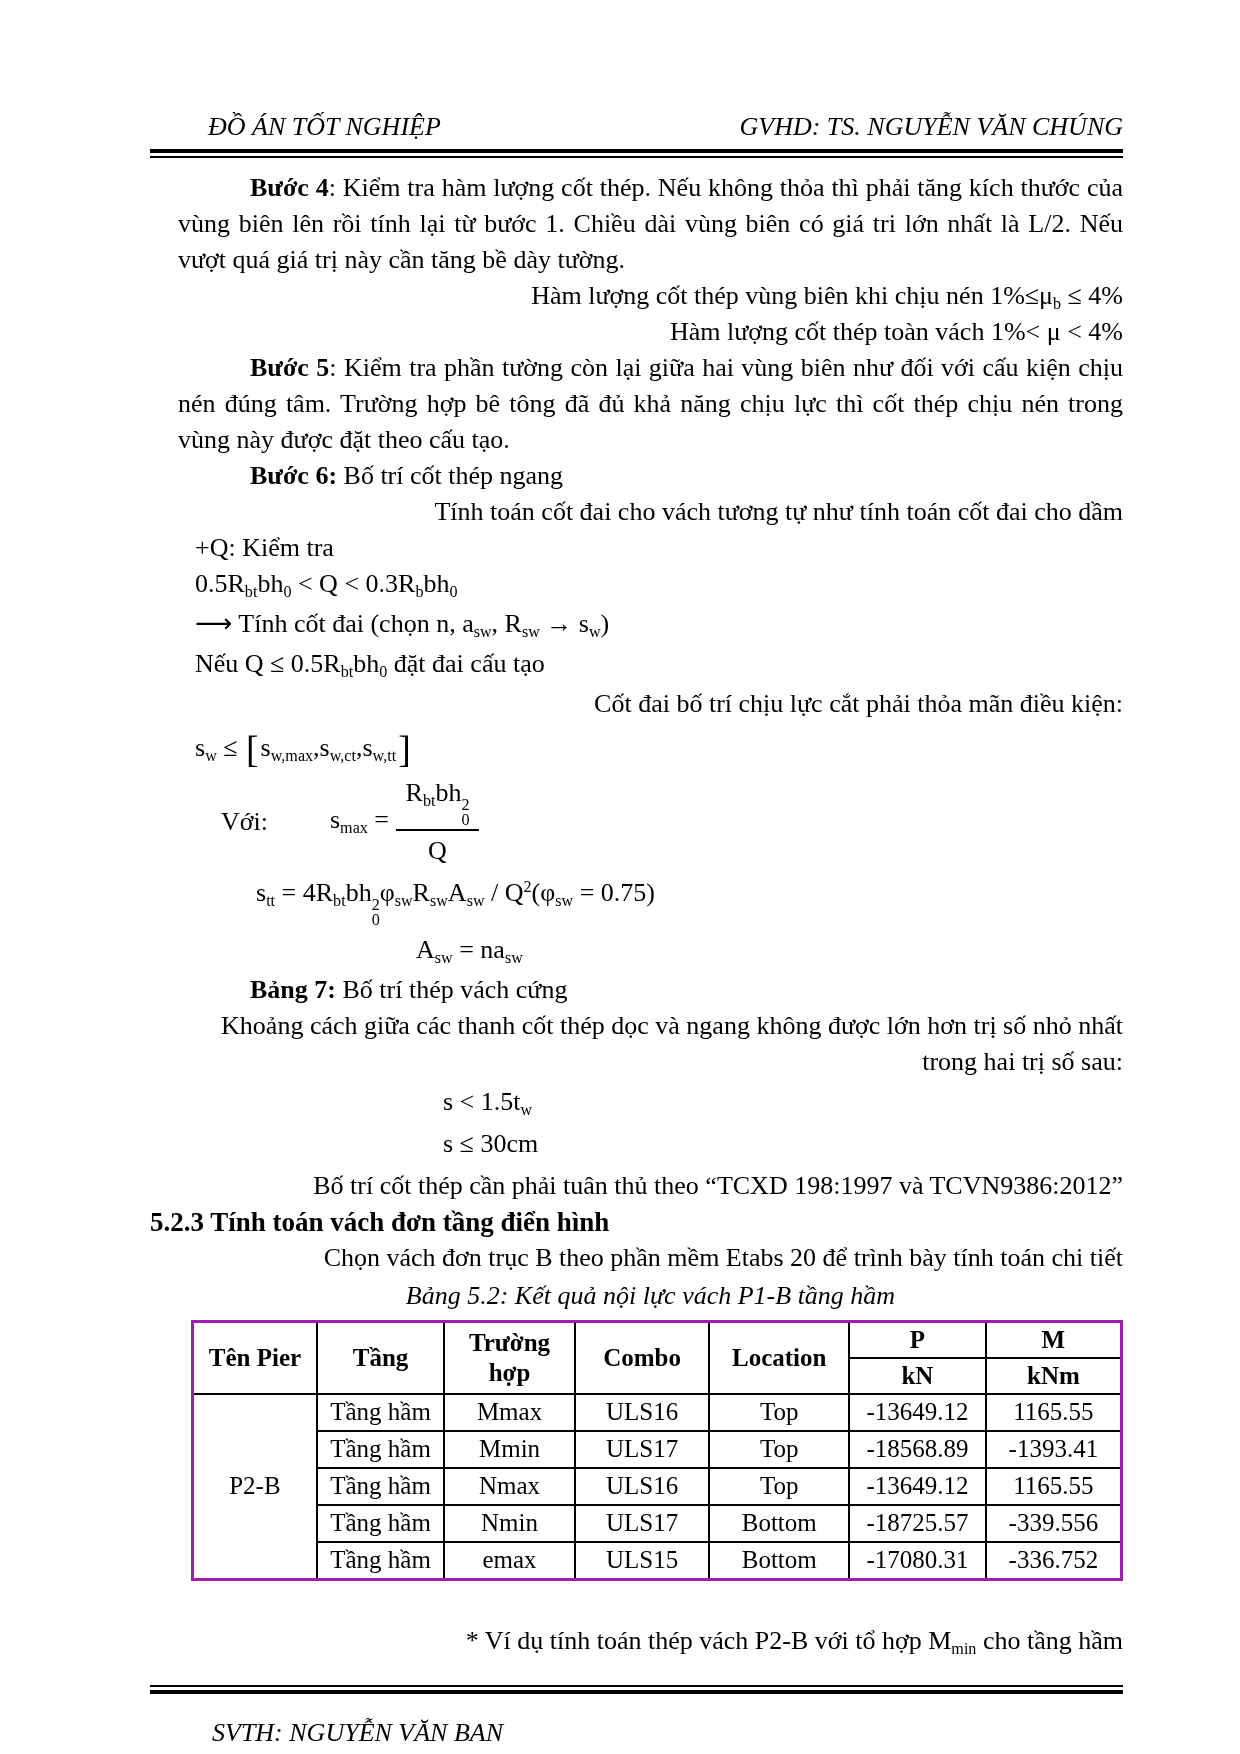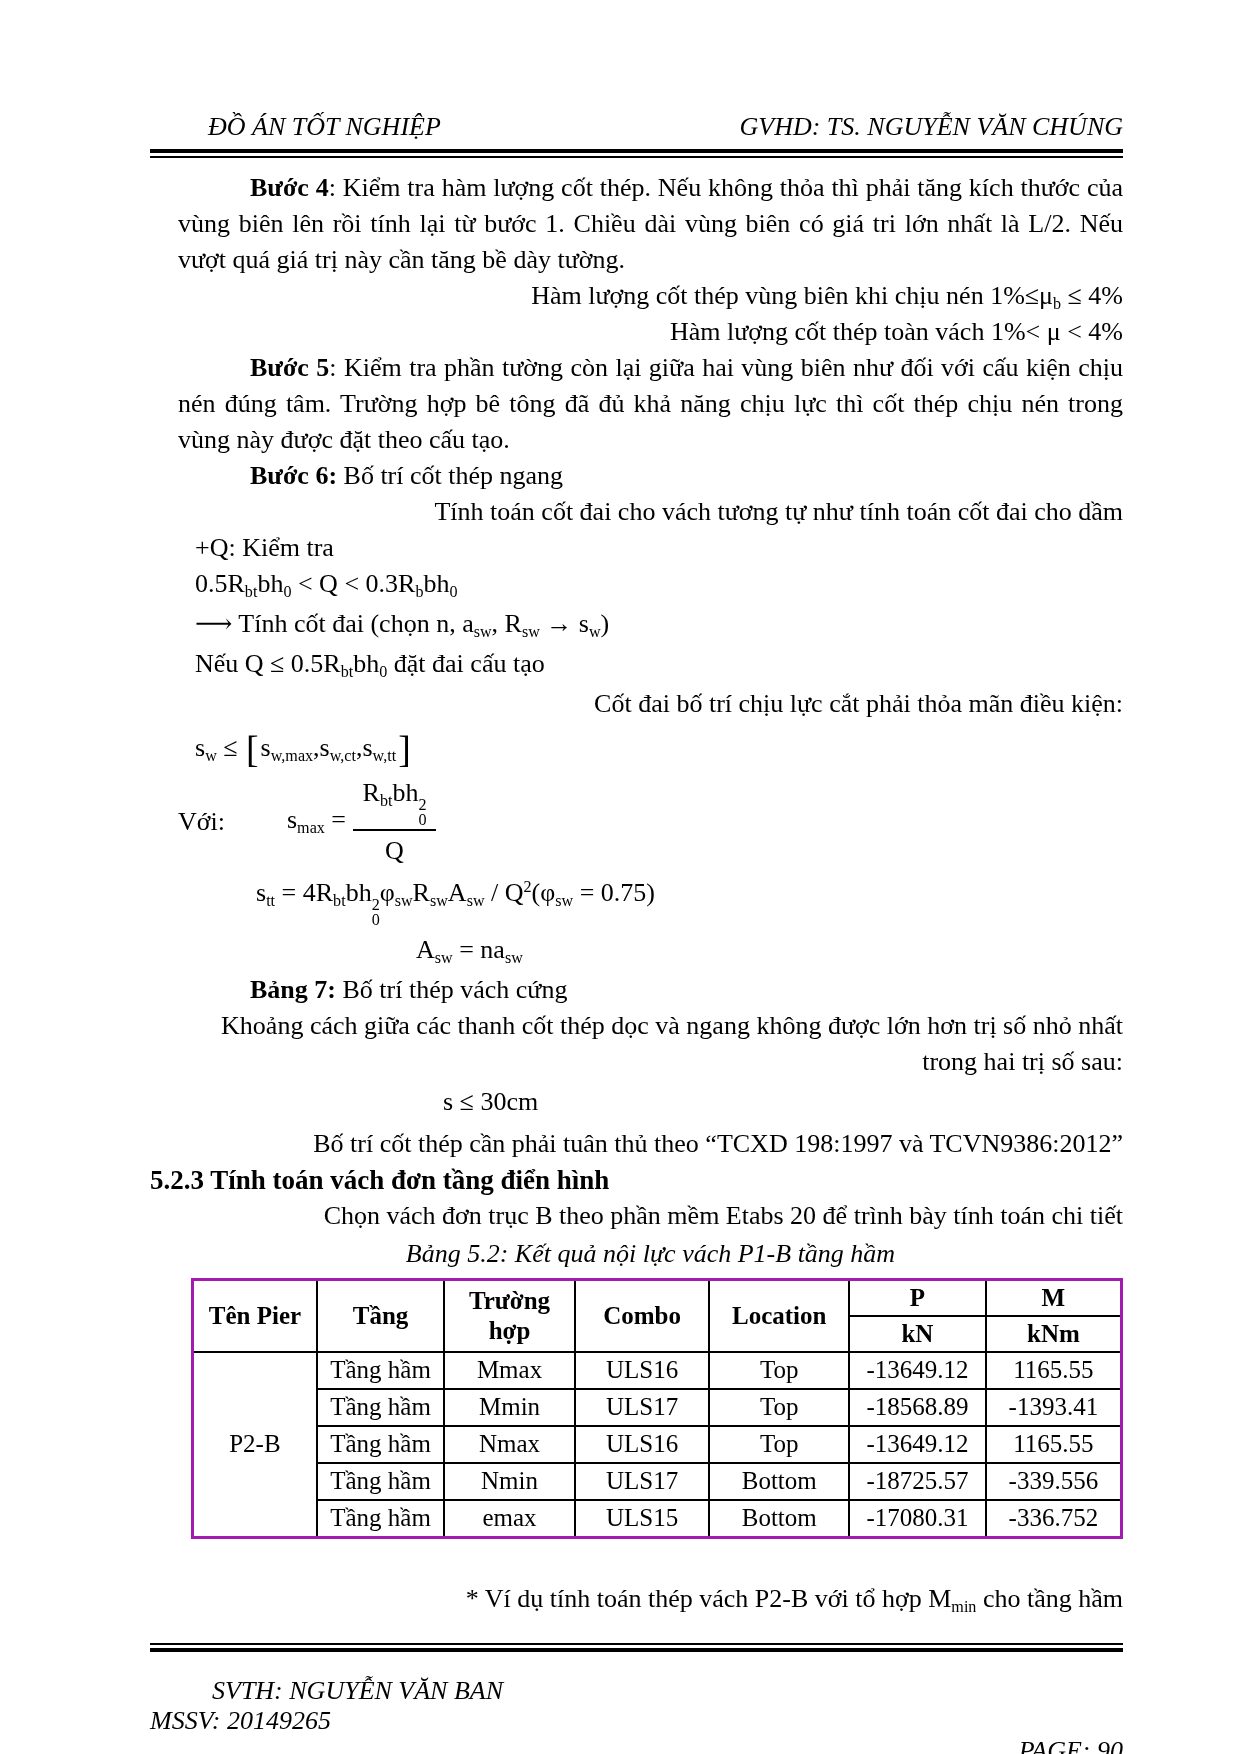--- a/index.html
+++ b/index.html
@@ -20,37 +20,37 @@
   
   .doc-header{display:flex;justify-content:space-between;font-style:italic;line-height:30px;}
   .doc-header .h-left{padding-left:58px;}
   .rule-double{height:3px;border-top:4px solid #000;border-bottom:2px solid #000;margin-top:7px;}
   .rule-double-footer{height:3px;border-top:2px solid #000;border-bottom:4px solid #000;margin-top:26px;}
   .doc-footer{display:flex;font-style:italic;margin-top:24px;line-height:30px;flex-direction:column;}
   .doc-footer .f-left{margin-left:62px;width:365px;}
   .doc-footer .f-mid{flex:1;}
   .doc-footer .f-right{text-align:right;}
   
-  .content{margin-left:28px;width:945px;}
+  .content{margin-left:28px;width:945px;font-family:Liberation Serif, serif;}
   p{margin:0;}
   .just{text-align:justify;}
   .ind-step{text-indent:72px;}
   .ind-40{text-indent:40px;text-align:right;}
   .ind-17{text-indent:17px;}
   b{font-weight:bold;}
   sub{font-size:0.62em;vertical-align:-0.3em;line-height:0;}
   sup{font-size:0.62em;vertical-align:0.55em;line-height:0;}
   .ss{display:inline-flex;flex-direction:column;font-size:0.62em;line-height:0.95em;vertical-align:-0.55em;text-align:left;}
   .bigbr{font-size:1.45em;vertical-align:-0.15em;padding:0 2px;font-weight:400;}
   .frac{display:inline-block;text-align:center;vertical-align:middle;}
   .frac .num{display:block;border-bottom:2px solid #000;padding:0 10px 2px;}
   .frac .den{display:block;padding-top:2px;}
   .fm{margin-top:0;margin-bottom:4px;}
   .fm-smax{display:flex;align-items:center;margin:8px 0 6px;min-height:92px;}
-  .fm-smax .lbl{}
+  .fm-smax .lbl{margin-left:43px;}
   .fm-smax .fx{margin-left:62px;}
   .fm-stt{margin:6px 0 4px 78px;}
   .fm-asw{margin:4px 0 4px 238px;}
   .fm-center{margin:4px 0 6px 265px;}
   .sec-heading{font-weight:bold;margin-left:-28px;font-size:27px;}
   
   .tbl-caption{font-style:italic;text-align:center;margin:2px 0 6px;}
   table.res{border-collapse:collapse;margin-left:13px;border:3px solid #a21caf;table-layout:fixed;}
   table.res th,table.res td{
     border:2px solid #000;text-align:center;vertical-align:middle;
@@ -101,20 +101,21 @@
 
     <p class="fm-stt">s<sub>tt</sub> = 4R<sub>bt</sub>bh<span class="ss">
           <span>2</span>
           <span>0</span>
         </span>φ<sub>sw</sub>R<sub>sw</sub>A<sub>sw</sub> / Q<sup>2</sup>(φ<sub>sw</sub> = 0.75)</p>
     <p class="fm-asw">A<sub>sw</sub> = na<sub>sw</sub></p>
 
     <p class="ind-step"><b>Bảng 7:</b> Bố trí thép vách cứng</p>
     <p class="just ind-40">Khoảng cách giữa các thanh cốt thép dọc và ngang không được lớn hơn trị số nhỏ nhất trong hai trị số sau:</p>
 
+    <p class="fm-center">s &lt; 1.5t<sub>w</sub></p>
     <p class="fm-center">s ≤ 30cm</p>
 
     <p class="ind-40">Bố trí cốt thép cần phải tuân thủ theo “TCXD 198:1997 và TCVN9386:2012”</p>
 
     <p class="sec-heading"><b>5.2.3 Tính toán vách đơn tầng điển hình</b></p>
 
     <p class="ind-40">Chọn vách đơn trục B theo phần mềm Etabs 20 để trình bày tính toán chi tiết</p>
 
     <div class="tbl-caption">Bảng 5.2: Kết quả nội lực vách P1-B tầng hầm</div>
 

